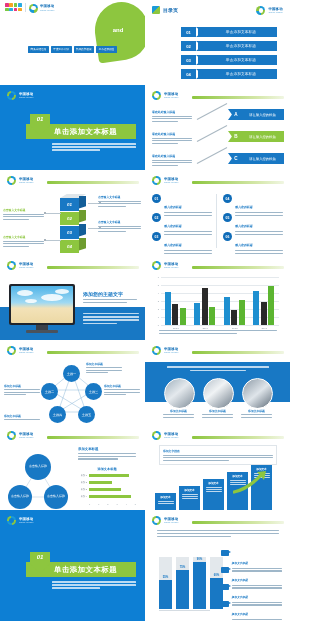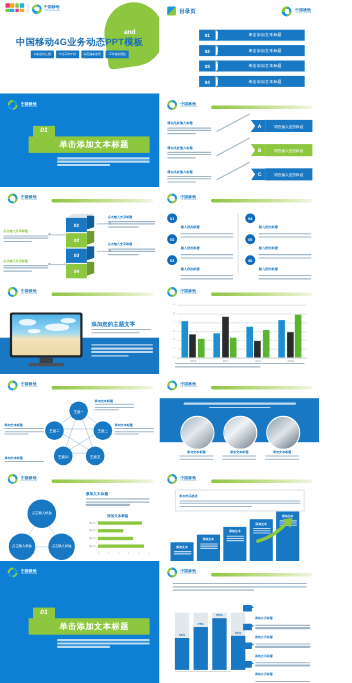--- a/index.html
+++ b/index.html
@@ -190,21 +190,20 @@
     <div class="divider"></div>
     <div class="cmbig">
       <span class="cmlogo"></span>
       <span class="cmtxt">
         <b>中国移动</b>
         <i>China Mobile</i>
       </span>
     </div>
     <div class="leaf"></div>
     <div class="o2">and</div>
-    <div class="maintitle">中国移动4G业务动态PPT模板</div>
     <div class="tagrow">
       <span class="tag">商务总结汇报</span>
       <span class="tag">年度工作计划</span>
       <span class="tag">新思路新发展</span>
       <span class="tag">工作述职报告</span>
     </div>
   </div>
 
   <div class="slide s2">
     <div class="tocicon"></div>

